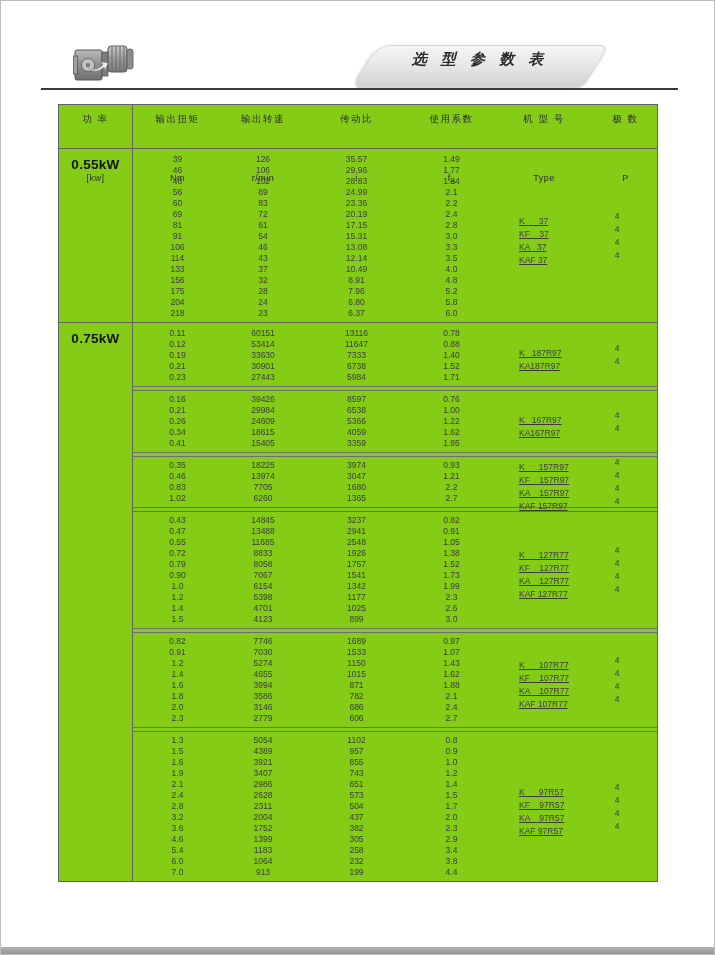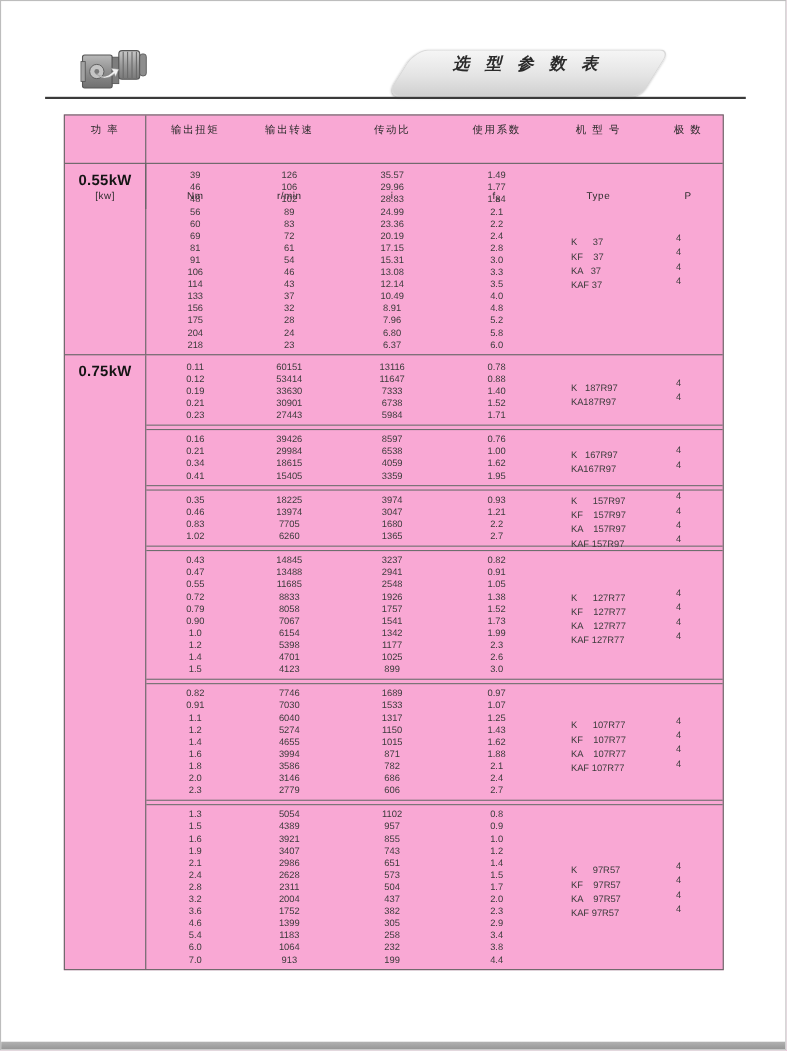--- a/index.html
+++ b/index.html
@@ -20,21 +20,21 @@
   }
   .banner-text {
     position:relative; display:block; width:100%; text-align:center;
     line-height:27px; font-size:15px; font-weight:bold; font-style:italic;
     letter-spacing:5px; color:#2a2a2a;
   }
   .rule { position:absolute; left:40px; top:87px; width:637px; height:2px; background:#3a3a3a; }
   
   .sel-table {
     position:absolute; left:57px; top:103px; width:600px;
-    border:1px solid #636363; background:#f9a8d4;
+    border:1px solid #636363; background:#84cc16;
   }
   .thead {
     display:grid; grid-template-columns:74px 89px 82px 105px 85px 100px 63px;
     border-bottom:1px solid #636363; height:44px;
   }
   .th { text-align:center; padding-top:6px; }
   .th-power { border-right:1px solid #636363; }
   .th .zh { display:block; font-size:9.5px; color:#2b2b2b; letter-spacing:1.5px; line-height:16px; }
   .th .en { display:block; font-size:9px; color:#2b2b2b; line-height:14px; letter-spacing:0.5px;margin-top:44px; }
   .th sub { font-size:6px; }
@@ -45,21 +45,21 @@
   .power-label { font-size:13.5px; font-weight:bold; color:#141414; letter-spacing:0.3px; }
   .blocks { position:relative; }
   .block { position:relative; padding:3px 0; margin:3px 0;
            border-top:1px solid #6e6e6e; border-bottom:1px solid #6e6e6e; }
   .block.first { border-top:none; margin-top:0; padding-top:5px; }
   .block.last  { border-bottom:none; margin-bottom:0; }
   .section-0 .block { border-top:none; border-bottom:none; padding-top:5px; }
   .drow { display:grid; grid-template-columns:89px 82px 105px 85px; height:11px; }
   .dcell { font-size:8.5px; line-height:11px; text-align:center; color:#3b3b3b; }
   .types { position:absolute; left:386px; top:50%; transform:translateY(-50%); width:138px; }
-  .tline { position:relative; height:13px; }
+  .tline { position:relative; height:13px;text-decoration:underline; }
   .tlabel { white-space:pre; font-size:8.5px; line-height:13px; color:#3b3b3b; }
   .tpoles { position:absolute; left:78px; top:0; width:40px; text-align:center;
             font-size:8.5px; line-height:13px; color:#3b3b3b; }
   
   .bottom-bar { position:absolute; left:0; bottom:0; width:100%; height:7px;
                 background:linear-gradient(180deg,#b2b2b2,#969696); }
 </style>
 </head>
 <body>
 
@@ -282,20 +282,26 @@
                 <span class="dcell">8597</span>
                 <span class="dcell">0.76</span>
               </div>
               <div class="drow">
                 <span class="dcell">0.21</span>
                 <span class="dcell">29984</span>
                 <span class="dcell">6538</span>
                 <span class="dcell">1.00</span>
               </div>
               <div class="drow">
+                <span class="dcell">0.26</span>
+                <span class="dcell">24609</span>
+                <span class="dcell">5366</span>
+                <span class="dcell">1.22</span>
+              </div>
+              <div class="drow">
                 <span class="dcell">0.34</span>
                 <span class="dcell">18615</span>
                 <span class="dcell">4059</span>
                 <span class="dcell">1.62</span>
               </div>
               <div class="drow">
                 <span class="dcell">0.41</span>
                 <span class="dcell">15405</span>
                 <span class="dcell">3359</span>
                 <span class="dcell">1.95</span>
@@ -412,26 +418,20 @@
                 <span class="dcell">1689</span>
                 <span class="dcell">0.97</span>
               </div>
               <div class="drow">
                 <span class="dcell">0.91</span>
                 <span class="dcell">7030</span>
                 <span class="dcell">1533</span>
                 <span class="dcell">1.07</span>
               </div>
               <div class="drow">
-                <span class="dcell">1.1</span>
-                <span class="dcell">6040</span>
-                <span class="dcell">1317</span>
-                <span class="dcell">1.25</span>
-              </div>
-              <div class="drow">
                 <span class="dcell">1.2</span>
                 <span class="dcell">5274</span>
                 <span class="dcell">1150</span>
                 <span class="dcell">1.43</span>
               </div>
               <div class="drow">
                 <span class="dcell">1.4</span>
                 <span class="dcell">4655</span>
                 <span class="dcell">1015</span>
                 <span class="dcell">1.62</span>

